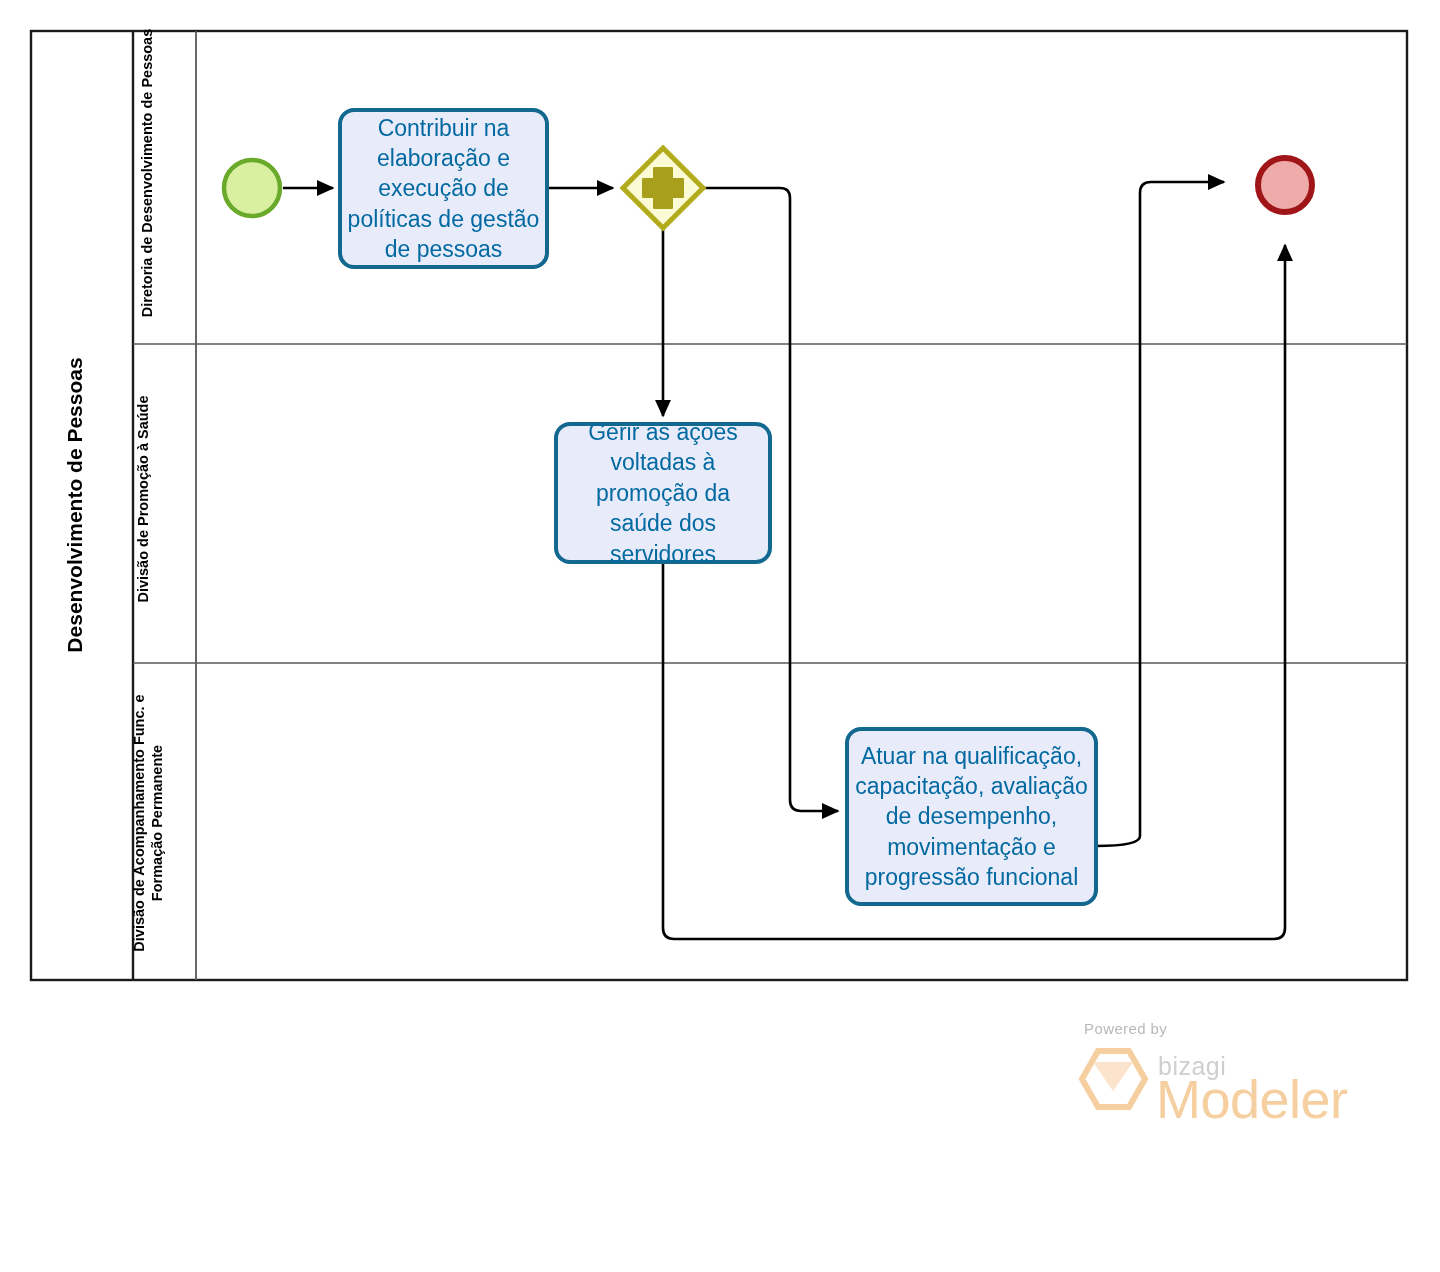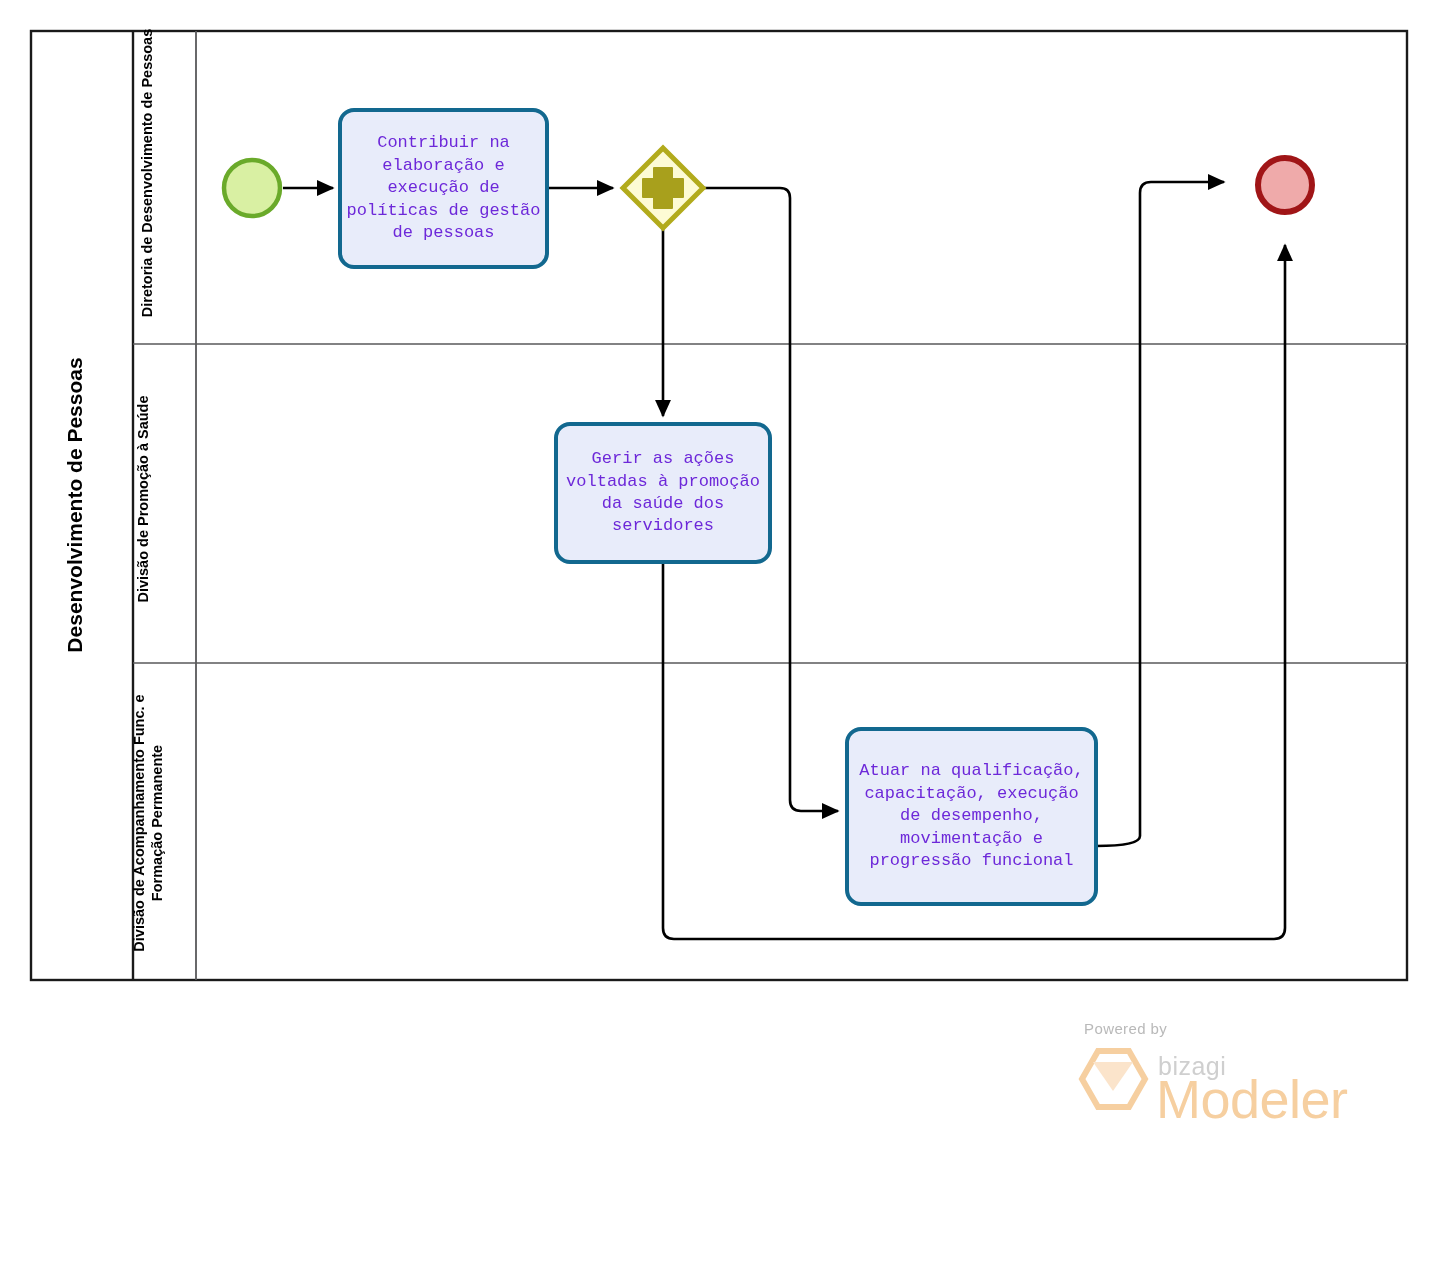--- a/index.html
+++ b/index.html
@@ -72,23 +72,23 @@
   .gateway-plus {
     fill: #a8a01c;
   }
   
   .task-box {
     fill: #e8ecfa;
     stroke: #12688f;
     stroke-width: 4;
   }
   .task-label-fo {
-    font-family: Liberation Mono, monospace;
-    font-size: 17px;
-    color: #6d28d9;
+    font-family: Liberation Sans, sans-serif;
+    font-size: 23px;
+    color: #0369a1;
     line-height: 1.32;
     text-align: center;
     width: 100%;
     height: 100%;
     display: flex;
     align-items: center;
     justify-content: center;
     box-sizing: border-box;
     padding: 0 6px;
     white-space: pre-line;
@@ -233,21 +233,21 @@
         <div xmlns="http://www.w3.org/1999/xhtml" class="task-label-fo">
           <span>Gerir as ações voltadas à promoção da saúde dos servidores</span>
         </div>
       </foreignObject>
     </g>
 
     <g>
       <rect class="task-box" x="847" y="729" width="249" height="175" rx="14" ry="14"></rect>
       <foreignObject x="847" y="729" width="249" height="175">
         <div xmlns="http://www.w3.org/1999/xhtml" class="task-label-fo">
-          <span>Atuar na qualificação, capacitação, execução de desempenho, movimentação e progressão funcional</span>
+          <span>Atuar na qualificação, capacitação, avaliação de desempenho, movimentação e progressão funcional</span>
         </div>
       </foreignObject>
     </g>
 
     <g>
       <circle class="end-event-circle" cx="1285" cy="185" r="27"></circle>
     </g>
 
   </svg>
 

